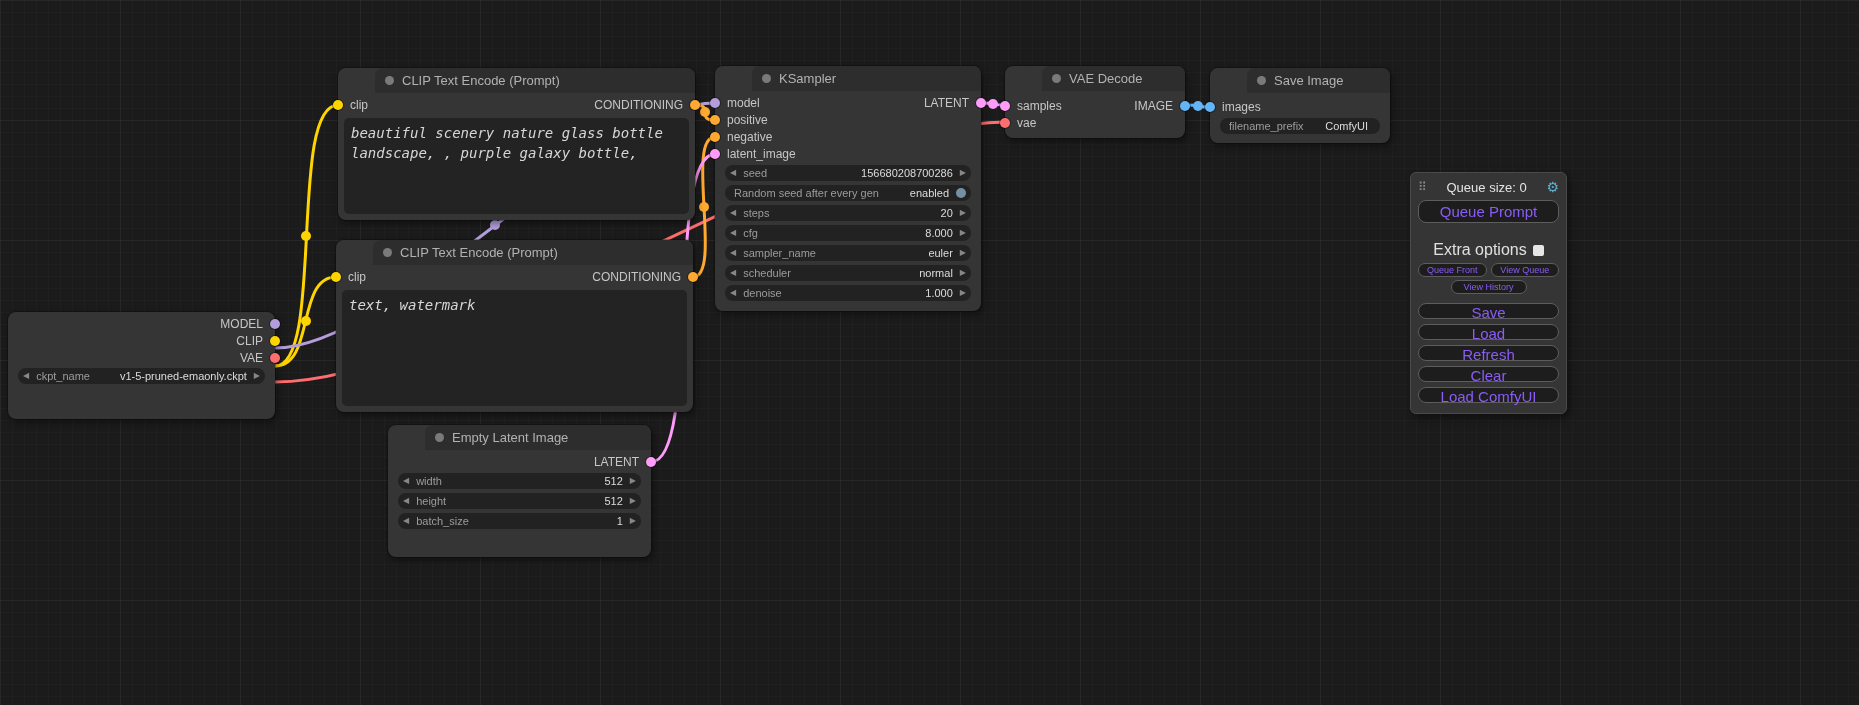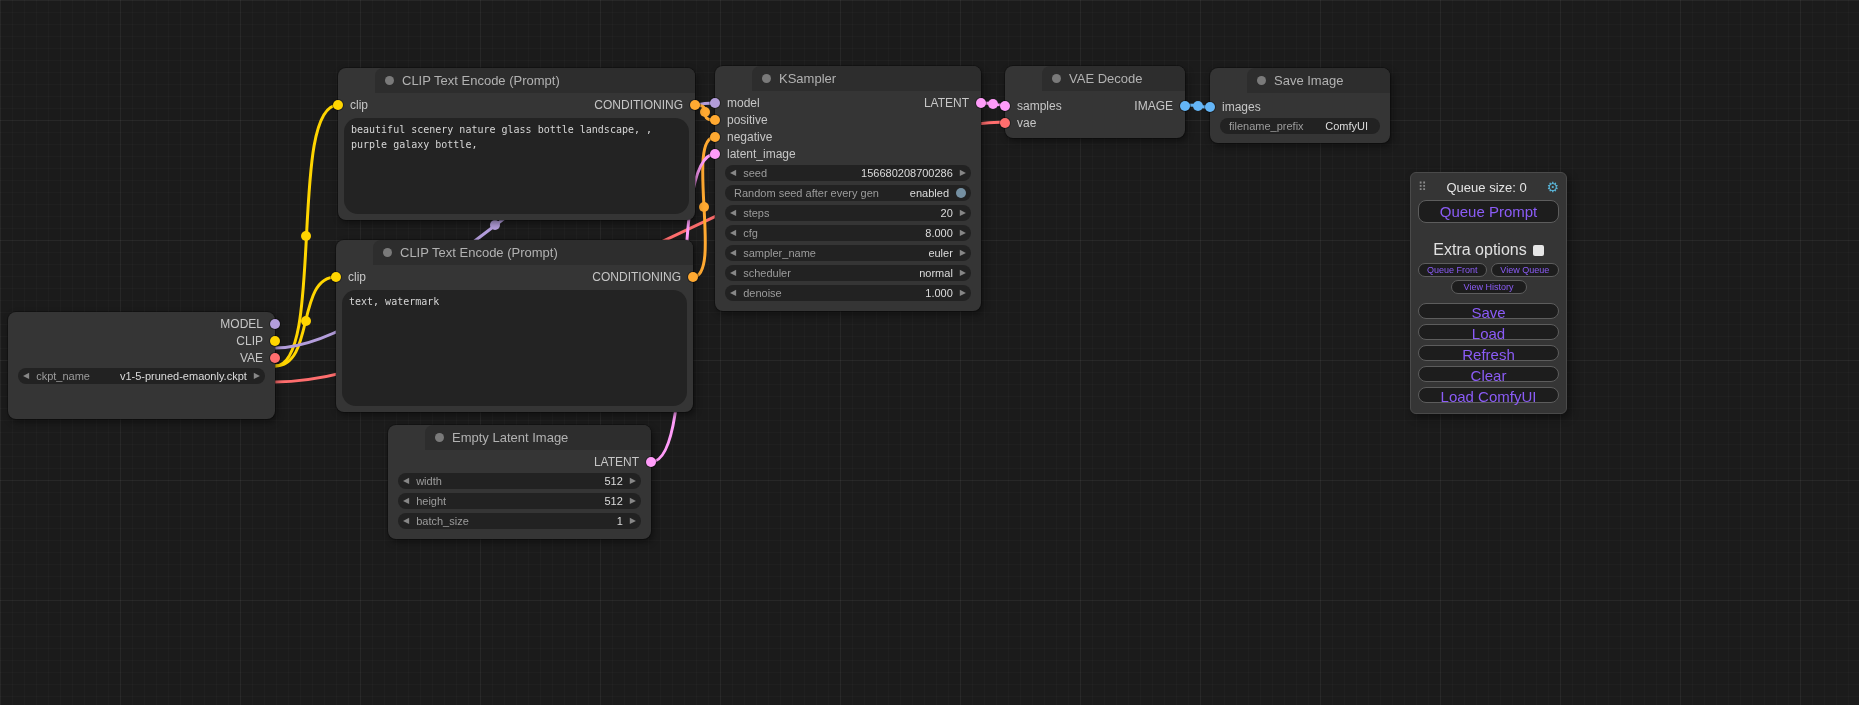--- a/index.html
+++ b/index.html
@@ -35,23 +35,23 @@
   .slot-dot.out{right:-5px;}
   .widgets{margin-top:2px;}
   .widgets.mt3{margin-top:3px;}
   .widget{display:flex;align-items:center;height:16px;margin:0 10px 4px;background:#222;
         border-radius:8px;padding:0 5px;font-size:11px;color:#9c9c9c;white-space:nowrap;}
   .widget .arrow{font-size:8px;color:#878787;line-height:1;}
   .widget .wname{margin-left:7px;overflow:hidden;}
   .widget .wvalue{margin-left:auto;margin-right:7px;color:#dcdcdc;}
   .widget.noarrow .wname{margin-left:4px;}
   .widget .knob{width:10px;height:10px;border-radius:50%;background:#7590a2;flex:0 0 auto;}
-  .prompt-text{margin:4px 6px;background:#232323;border-radius:14px;padding:5px 7px;
-        font-family:"DejaVu Sans Mono",monospace;font-size:10px;line-height:1.45;color:#d6d6d6;
-        overflow:hidden;box-sizing:border-box;}
+  .prompt-text{margin:4px 6px;background:#232323;border-radius:5px;padding:5px 7px;
+        font-family:"DejaVu Sans Mono",monospace;font-size:14px;line-height:1.45;color:#d6d6d6;
+        overflow:hidden;box-sizing:border-box;font-style:italic;}
   .queue-panel{position:absolute;z-index:3;left:1410px;top:172px;width:157px;
         background:#353535;border:1px solid #4a4a4a;border-radius:6px;
         box-shadow:3px 4px 9px rgba(0,0,0,.45);padding:4px 7px 10px;box-sizing:border-box;color:#ddd;}
   .qp-header{display:flex;align-items:center;height:20px;margin-bottom:2px;}
   .qp-drag{color:#8a8a8a;font-size:12px;cursor:grab;}
   .qp-size{flex:1;text-align:center;font-size:13px;color:#e4e4e4;}
   .qp-gear{font-size:14px;cursor:pointer;}
   .qp-btn{display:block;width:100%;box-sizing:border-box;background:#1d1d1d;
         border:1px solid #5d5d5d;border-radius:8px;color:#8b5cf6;font-family:inherit;
         text-align:center;cursor:pointer;padding:0;}
@@ -148,21 +148,21 @@
         <span class="slot-dot in" style="background: rgb(255, 213, 0);"></span>
         <span>clip</span>
         <span class="sp"></span>
         <span>CONDITIONING</span>
         <span class="slot-dot out" style="background: rgb(255, 169, 49);"></span>
       </div>
     </div>
     <div class="prompt-text" style="height:116px">text, watermark</div>
   </div>
 
-  <div class="node" style="left:388px;top:425px;width:263px;height:114px">
+  <div class="node" style="left:388px;top:425px;width:263px;height:132px">
     <div class="node-title">
       <span class="collapse-dot"></span>
       <span class="title-text">Empty Latent Image</span>
     </div>
     <div class="slots">
       <div class="slot-row">
         <span class="sp"></span>
         <span>LATENT</span>
         <span class="slot-dot out" style="background: rgb(255, 156, 249);"></span>
       </div>

